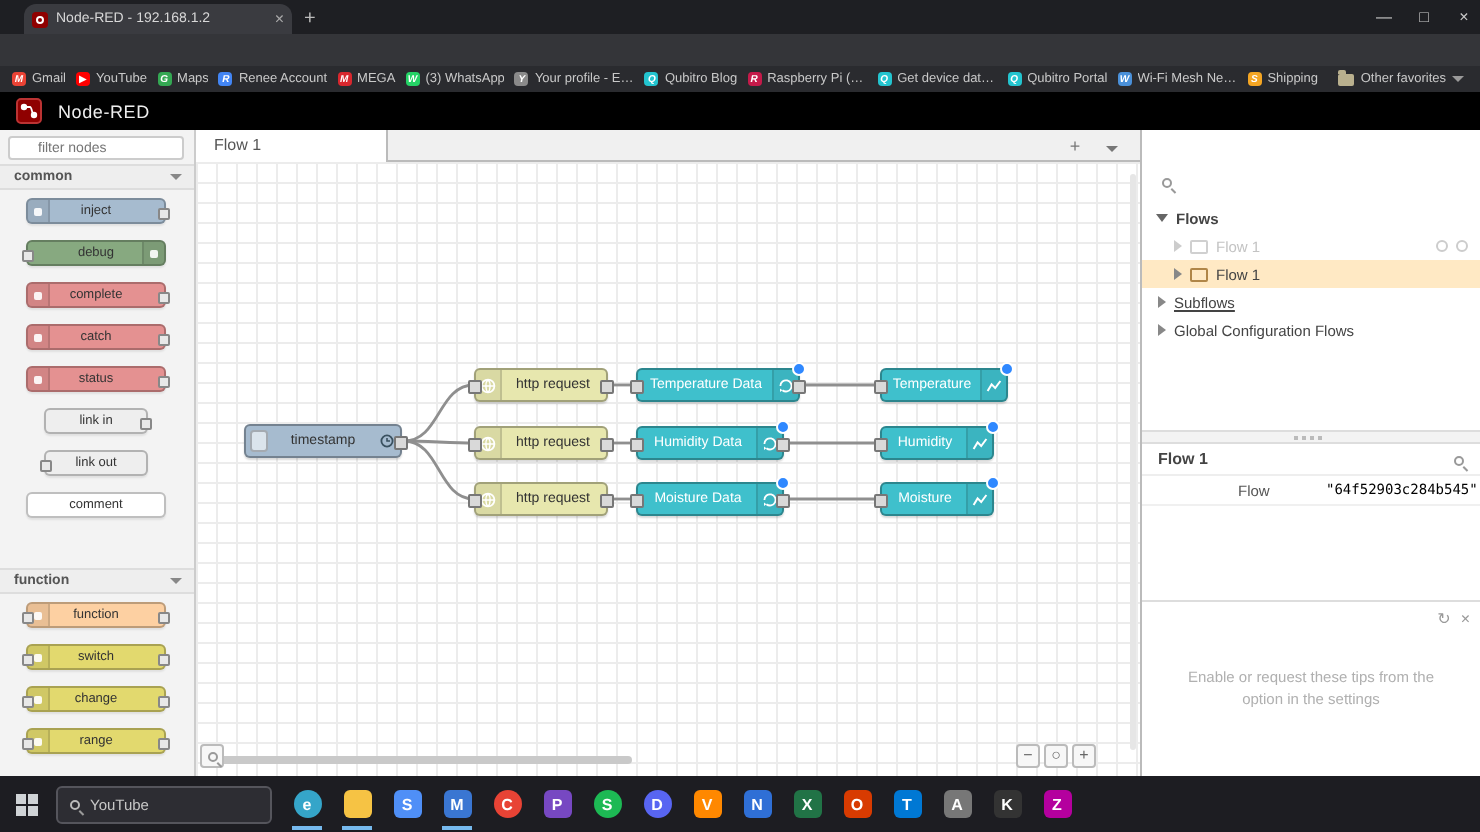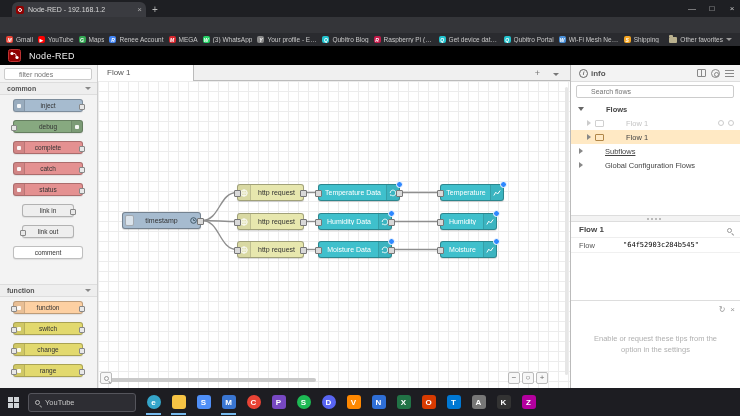--- a/index.html
+++ b/index.html
@@ -110,35 +110,35 @@
            font-size:6px;color:#666;text-align:center;line-height:7px;font-style:italic;font-weight:bold;}
   .sbicons{margin-left:auto;display:flex;gap:5px;margin-right:6px;align-items:center;}
   .ic-book{width:9px;height:8px;border:1px solid #888;border-radius:1px;box-sizing:border-box;position:relative;}
   .ic-book::after{content:"";position:absolute;left:3px;top:0;bottom:0;width:1px;background:#888;}
   .ic-gear{width:9px;height:9px;border:1px solid #888;border-radius:50%;box-sizing:border-box;position:relative;}
   .ic-gear::after{content:"";position:absolute;left:2px;top:2px;width:3px;height:3px;border:1px solid #888;border-radius:50%;}
   .ic-menu{width:9px;height:7px;background:linear-gradient(#888 0 1px,transparent 1px 3px,#888 3px 4px,transparent 4px 6px,#888 6px 7px);}
   .sbsearch{position:absolute;left:5px;top:20px;width:158px;height:13px;background:#fff;border:1px solid #ccc;border-radius:2px;
             font-size:7px;color:#555;padding:0 2px 0 14px;box-sizing:border-box;font-family:inherit;}
   .trow{position:absolute;left:0;width:169px;height:14px;display:flex;align-items:center;font-size:7.5px;color:#444;box-sizing:border-box;}
-  .trow .lbl{margin-left:22px;white-space:nowrap;}
+  .trow .lbl{margin-left:4px;white-space:nowrap;}
   .tri-r{width:0;height:0;border-top:3px solid transparent;border-bottom:3px solid transparent;border-left:4px solid #888;}
   .tri-d2{width:0;height:0;border-left:3px solid transparent;border-right:3px solid transparent;border-top:4px solid #666;}
   .tabicon{width:9px;height:7px;border:1px solid #999;border-radius:1px;box-sizing:border-box;margin-left:4px;}
   .dimrow{color:#c3c3c3;} .dimrow .tri-r{border-left-color:#ccc;} .dimrow .tabicon{border-color:#d0d0d0;}
   .selrow{background:#ffe9c4;}
   .rowics{margin-left:auto;margin-right:6px;display:flex;gap:4px;}
   .rowics i{width:6px;height:6px;border:1px solid #ccc;border-radius:50%;box-sizing:border-box;}
   .divider{position:absolute;left:0;top:150px;width:169px;height:7px;background:#f3f3f3;border-top:1px solid #ddd;border-bottom:1px solid #ddd;box-sizing:border-box;}
   .divider::after{content:"";position:absolute;left:76px;top:2px;width:16px;height:2px;
                   background:repeating-linear-gradient(90deg,#bbb 0 2px,transparent 2px 4px);}
   .sechead{position:absolute;left:0;top:157px;width:169px;height:16px;display:flex;align-items:center;border-bottom:1px solid #eee;box-sizing:border-box;}
   .sechead b{font-size:8px;color:#444;margin-left:8px;}
   .proprow{position:absolute;left:0;top:173px;width:169px;height:15px;display:flex;align-items:center;border-bottom:1px solid #f0f0f0;box-sizing:border-box;}
-  .propkey{width:52px;font-size:7.5px;color:#555;padding-left:8px;box-sizing:border-box;}
+  .propkey{width:52px;font-size:7.5px;color:#555;padding-left:8px;box-sizing:border-box;margin-left:40px;}
   .propval{font-size:7px;font-family:"DejaVu Sans Mono","Liberation Mono",monospace;white-space:nowrap;}
   .tips{position:absolute;left:0;top:235px;width:169px;height:88px;border-top:1px solid #ddd;box-sizing:border-box;background:#fff;}
   .tipsic{position:absolute;right:5px;top:4px;display:flex;gap:5px;color:#999;font-size:8px;}
   .tipstext{position:absolute;left:20px;right:20px;top:32px;text-align:center;font-size:7.5px;color:#b0b0b0;line-height:11px;}
   
   .taskbar{left:0;top:388px;width:740px;height:28px;background:#1d1d22;display:flex;align-items:center;}
   .startbtn{width:26px;height:28px;display:flex;align-items:center;justify-content:center;}
   .winlogo{display:grid;grid-template-columns:5px 5px;grid-template-rows:5px 5px;gap:1px;}
   .winlogo i{background:#cfd3d6;}
   .tbsearch{width:108px;height:19px;background:#2d2d33;border:1px solid #55555c;border-radius:3px;
@@ -485,34 +485,22 @@
     <span class="vsb"></span>
     <span class="navbtn">
         <span class="mag" style="left:3px;top:3px;"></span>
       </span>
     <span class="zbtn" style="right:50px;bottom:4px;">−</span>
     <span class="zbtn" style="right:36px;bottom:4px;">○</span>
     <span class="zbtn" style="right:22px;bottom:4px;">+</span>
   </div>
 
   <div class="abs sidebar">
-    <div class="sbheader">
-      <span class="sbtab">
-        <span class="ic-info">i</span>
-        <span>info</span>
-      </span>
-      <span class="sbicons">
-        <span class="ic-book"></span>
-        <span class="ic-gear"></span>
-        <span class="ic-menu"></span>
-      </span>
-    </div>
 
     <span class="mag" style="left:10px;top:24px;"></span>
-    <input class="sbsearch" placeholder="Search flows" style="">
 
     <div class="trow" style="top:37px;">
       <span class="tri-d2" style="margin-left:7px;"></span>
       <span class="lbl" style="font-weight:bold;">Flows</span>
     </div>
     <div class="trow dimrow" style="top:51px;">
       <span class="tri-r" style="margin-left:16px;"></span>
       <span class="tabicon"></span>
       <span class="lbl">Flow 1</span>
       <span class="rowics">

